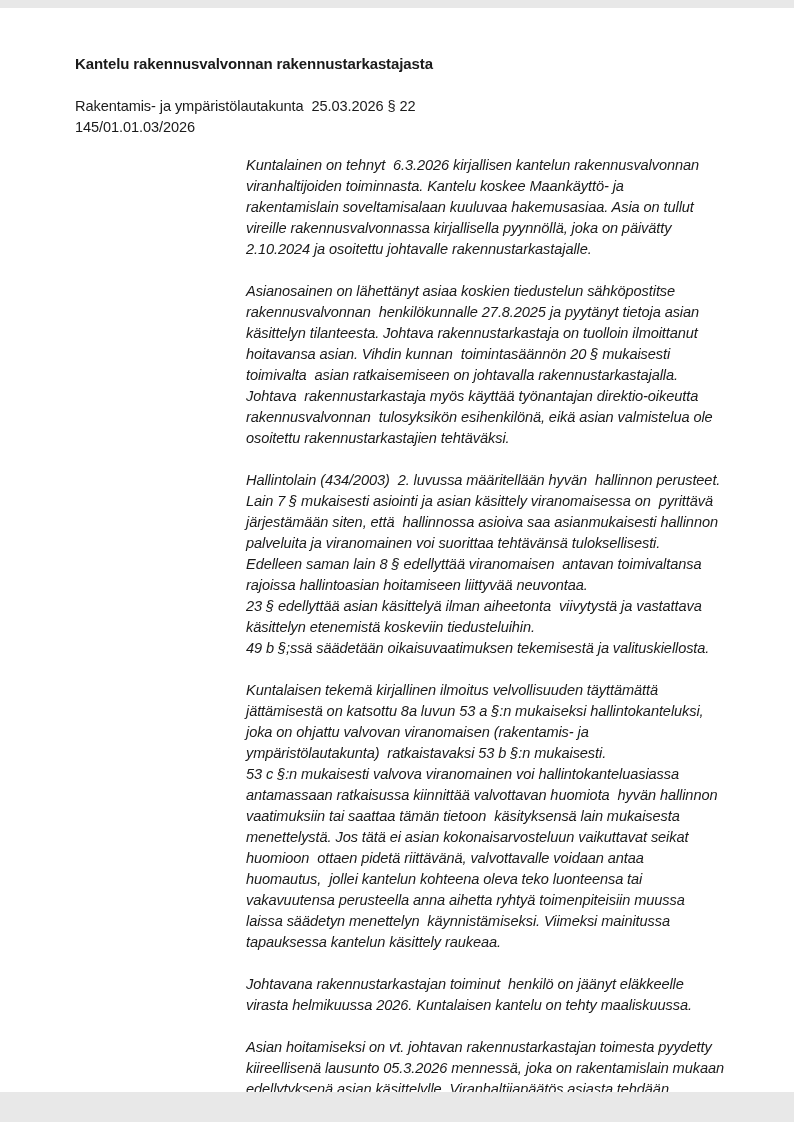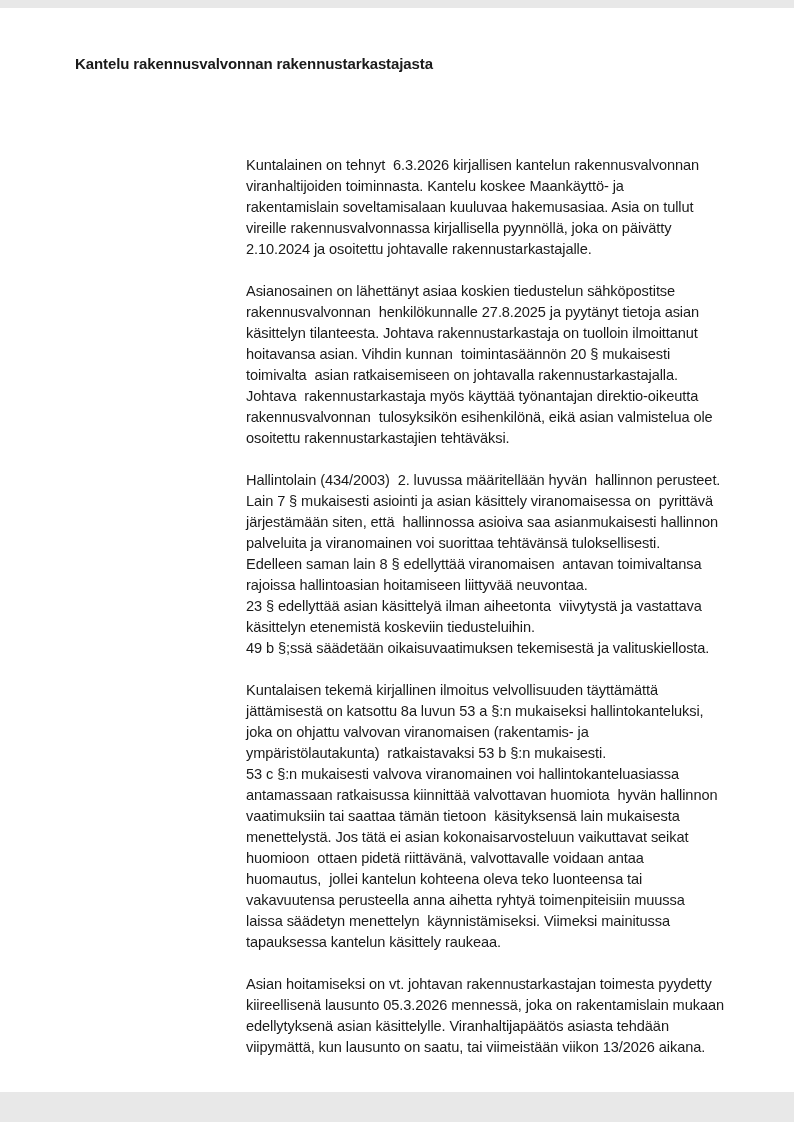--- a/index.html
+++ b/index.html
@@ -42,28 +42,33 @@
     left: 246px;
     top: 147px;
     width: 530px;
     font-size: 14.6px;
     line-height: 21px;
     letter-spacing: -0.1px;
   }
   .para {
     margin: 0 0 21px 0;
     white-space: pre-wrap;
+    font-style: italic;
   }
 </style>
 </head>
 <body>
 
 <div class="page">
   <div class="doc-title">Kantelu rakennusvalvonnan rakennustarkastajasta</div>
 
+  <div class="doc-header">
+    <div>Rakentamis- ja ympäristölautakunta  25.03.2026 § 22</div>
+    <div>145/01.01.03/2026</div>
+  </div>
 
   <div class="doc-body">
       <p class="para">Kuntalainen on tehnyt  6.3.2026 kirjallisen kantelun rakennusvalvonnan
 viranhaltijoiden toiminnasta. Kantelu koskee Maankäyttö- ja
 rakentamislain soveltamisalaan kuuluvaa hakemusasiaa. Asia on tullut
 vireille rakennusvalvonnassa kirjallisella pyynnöllä, joka on päivätty
 2.10.2024 ja osoitettu johtavalle rakennustarkastajalle.</p>
       <p class="para">Asianosainen on lähettänyt asiaa koskien tiedustelun sähköpostitse
 rakennusvalvonnan  henkilökunnalle 27.8.2025 ja pyytänyt tietoja asian
 käsittelyn tilanteesta. Johtava rakennustarkastaja on tuolloin ilmoittanut
@@ -87,18 +92,20 @@
 ympäristölautakunta)  ratkaistavaksi 53 b §:n mukaisesti.
 53 c §:n mukaisesti valvova viranomainen voi hallintokanteluasiassa
 antamassaan ratkaisussa kiinnittää valvottavan huomiota  hyvän hallinnon
 vaatimuksiin tai saattaa tämän tietoon  käsityksensä lain mukaisesta
 menettelystä. Jos tätä ei asian kokonaisarvosteluun vaikuttavat seikat
 huomioon  ottaen pidetä riittävänä, valvottavalle voidaan antaa
 huomautus,  jollei kantelun kohteena oleva teko luonteensa tai
 vakavuutensa perusteella anna aihetta ryhtyä toimenpiteisiin muussa
 laissa säädetyn menettelyn  käynnistämiseksi. Viimeksi mainitussa
 tapauksessa kantelun käsittely raukeaa.</p>
+      <p class="para">Johtavana rakennustarkastajan toiminut  henkilö on jäänyt eläkkeelle
+virasta helmikuussa 2026. Kuntalaisen kantelu on tehty maaliskuussa.</p>
       <p class="para">Asian hoitamiseksi on vt. johtavan rakennustarkastajan toimesta pyydetty
 kiireellisenä lausunto 05.3.2026 mennessä, joka on rakentamislain mukaan
 edellytyksenä asian käsittelylle. Viranhaltijapäätös asiasta tehdään
 viipymättä, kun lausunto on saatu, tai viimeistään viikon 13/2026 aikana.</p>
     </div>
 </div>
 
 </body></html>

